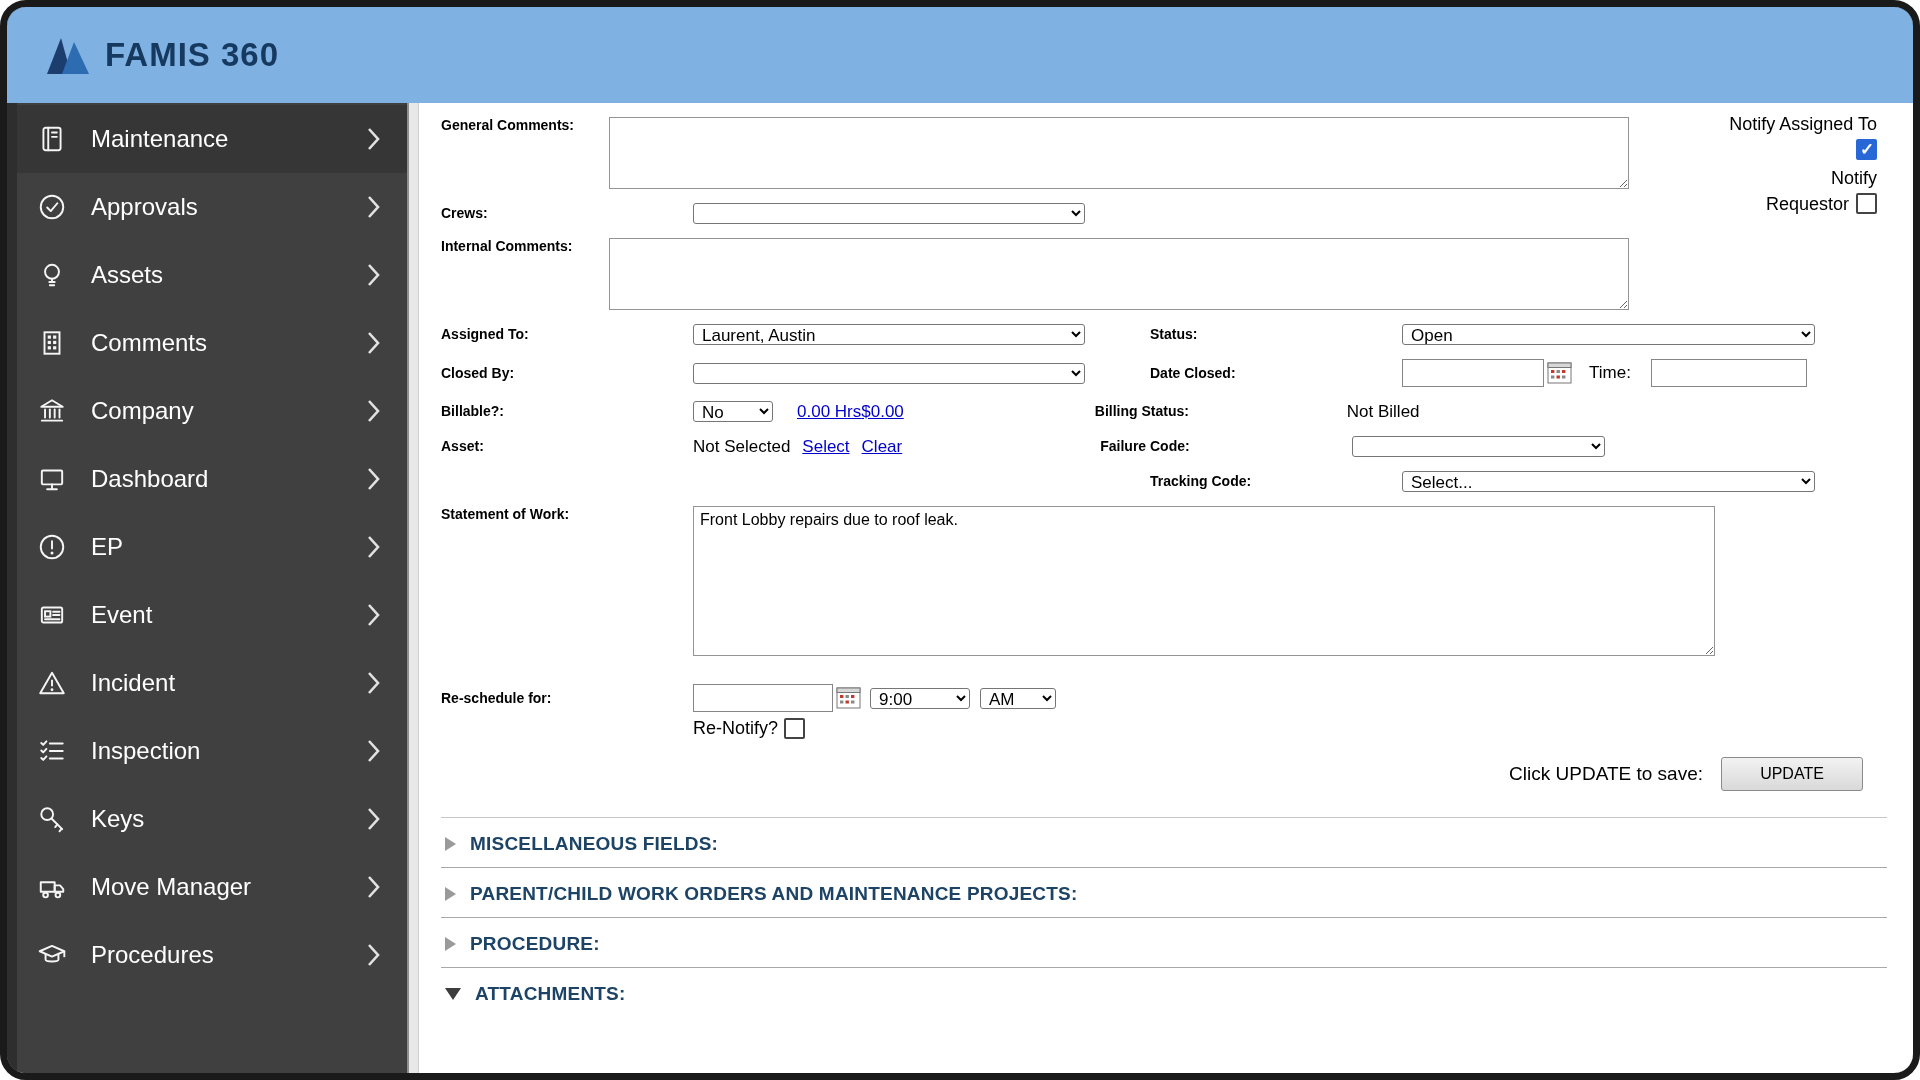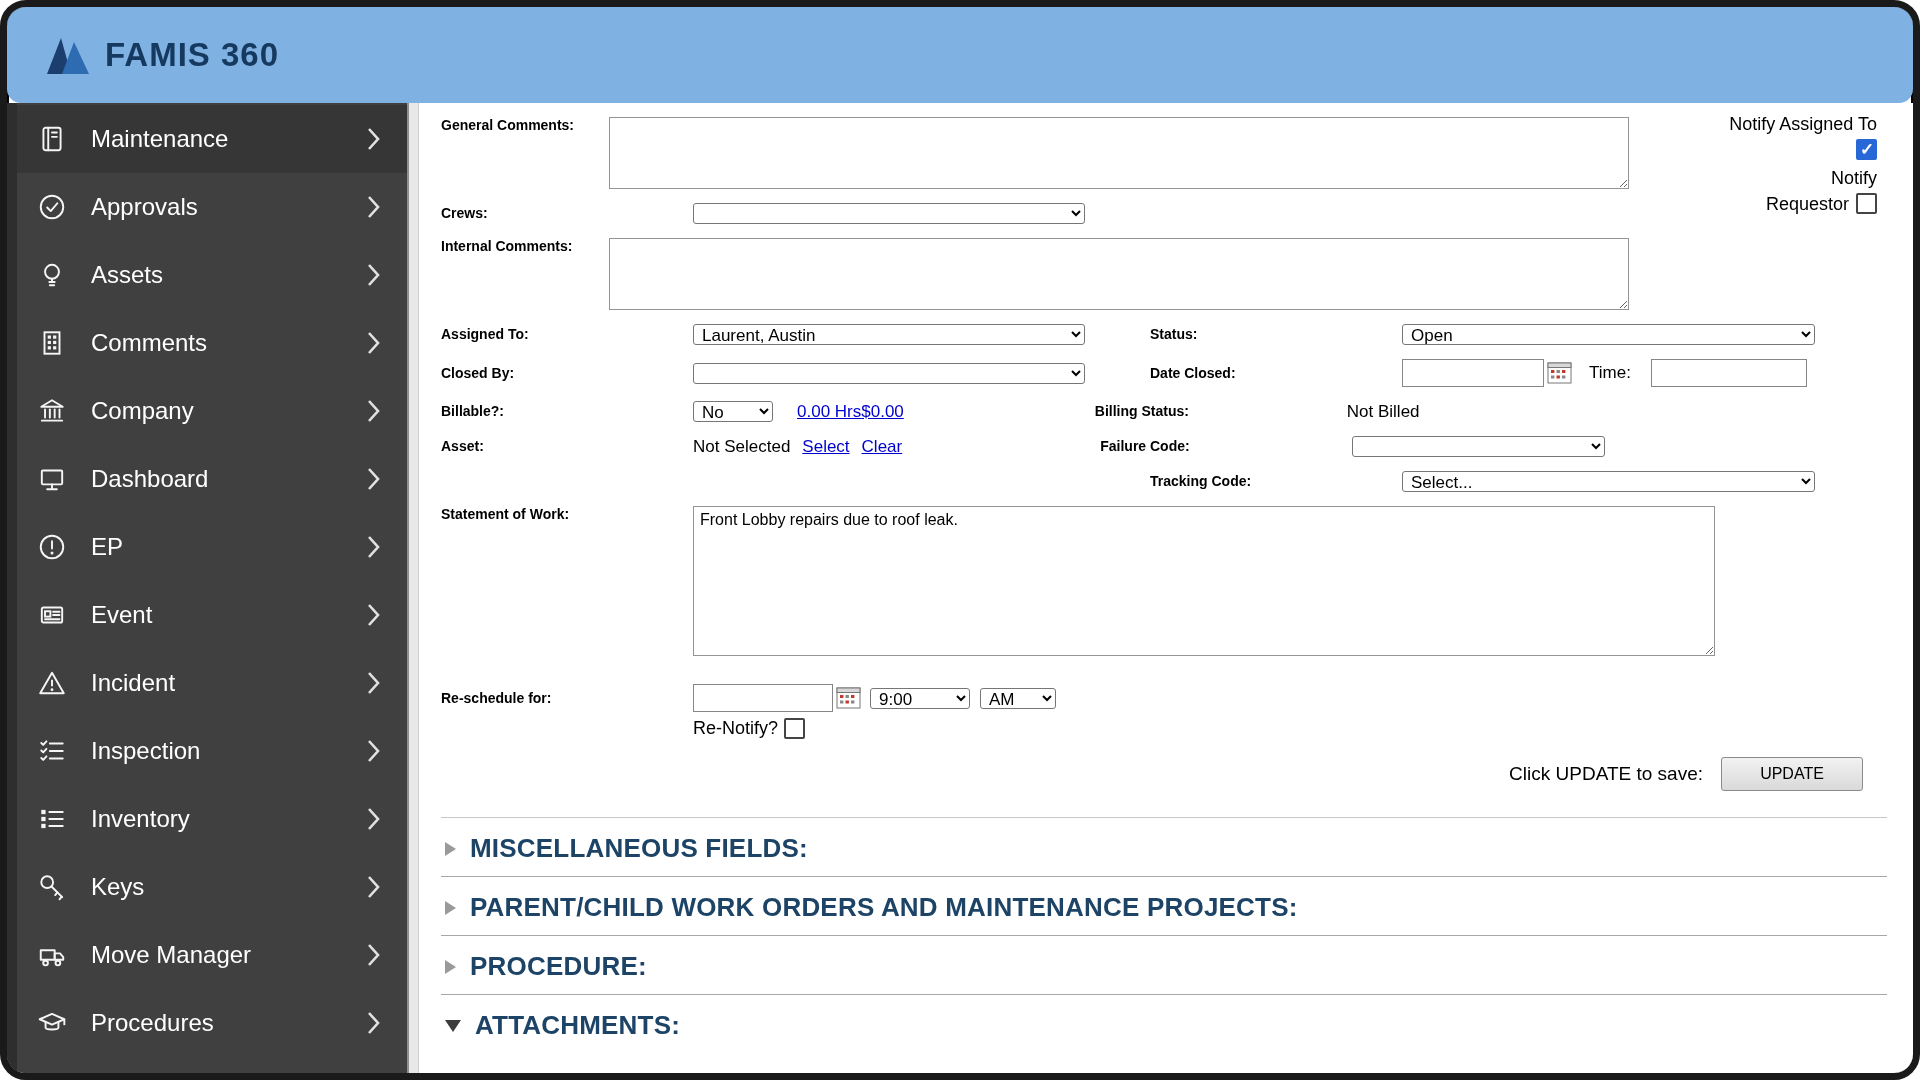--- a/index.html
+++ b/index.html
@@ -1,20 +1,20 @@
 <!DOCTYPE html>
 <html><head>
 <meta charset="utf-8">
 <title>FAMIS 360</title>
 <style>
   *{box-sizing:border-box;margin:0;padding:0}
   html,body{width:1920px;height:1080px;background:#ffffff;font-family:"Liberation Sans",sans-serif;}
   .frame{position:absolute;inset:0;border:7px solid #1a1a1a;border-radius:26px;overflow:hidden;background:#fff;box-shadow:0 0 0 2px #000 inset;}
   
-  .header{height:96px;background:#7fb1e3;display:flex;align-items:center;padding-left:38px;border-radius:14px;}
+  .header{height:96px;background:#7fb1e3;display:flex;align-items:center;padding-left:38px;}
   .brand{display:flex;align-items:center;gap:14px;}
   .brand-title{font-size:33px;font-weight:bold;color:#16395f;letter-spacing:1px;}
   
   .body-row{display:flex;height:calc(100% - 96px);}
   .sidebar{width:400px;background:#404040;position:relative;flex:none;padding-top:2px;overflow:hidden;}
   .sidebar::before{content:"";position:absolute;left:0;top:0;bottom:0;width:10px;background:#2e2e2e;}
   .side-item{height:68px;display:flex;align-items:center;padding:0 26px 0 30px;cursor:pointer;}
   .side-item.active{background:#363636;}
   .side-icon{width:30px;height:30px;margin-right:24px;flex:none;}
   .side-label{font-size:24px;color:#ffffff;flex:1;}
@@ -58,21 +58,21 @@
   
   .renotify-row{margin-top:4px;}
   .renotify-lbl{font-size:18px;margin-right:4px;}
   .update-row{display:flex;justify-content:flex-end;align-items:center;margin-top:18px;margin-right:24px;}
   .update-hint{font-size:19px;margin-right:18px;}
   .update-btn{width:142px;height:34px;background:linear-gradient(#f2f2f2,#d9d9d9);border:1px solid #8a8a8a;border-radius:3px;font-size:16px;font-family:"Liberation Sans",sans-serif;color:#000;cursor:pointer;}
   
   .sections{margin-top:26px;}
   .section-hdr{display:flex;align-items:center;gap:14px;padding:15px 0 12px 4px;border-bottom:1px solid #a8a8a8;cursor:pointer;}
   .section-hdr.first{border-top:1px solid #c7c7c7;}
-  .section-label{color:#1d4466;font-weight:bold;font-size:26px;letter-spacing:0.2px;}
+  .section-label{color:#1d4466;font-weight:bold;font-size:19px;letter-spacing:0.2px;}
   .tri-right{width:0;height:0;border-left:11px solid #9a9a9a;border-top:7px solid transparent;border-bottom:7px solid transparent;flex:none;}
   .tri-down{width:0;height:0;border-top:12px solid #3d3d3d;border-left:8px solid transparent;border-right:8px solid transparent;flex:none;}
 </style>
 </head>
 <body>
 
 <div class="frame">
 
   <div class="header">
     <div class="brand">
@@ -237,38 +237,20 @@
             <line x1="12" y1="21" x2="24" y2="21"></line>
           </svg>
         <span class="side-label">Inspection</span>
         <span class="side-chev">
             <svg width="14" height="26" viewBox="0 0 14 26">
               <polyline points="2,3 11,13 2,23" stroke="#e2e2e2" stroke-width="2.6" fill="none"></polyline>
             </svg>
           </span>
       </div>
 
-      <div class="side-item">
-        <svg class="side-icon" viewBox="0 0 28 28" fill="none" stroke="#f5f5f5" stroke-width="1.8" stroke-linecap="round">
-            <g fill="#f5f5f5" stroke="none">
-              <rect x="4" y="5.5" width="4" height="4"></rect>
-              <rect x="4" y="12" width="4" height="4"></rect>
-              <rect x="4" y="18.5" width="4" height="4"></rect>
-            </g>
-            <line x1="11.5" y1="7.5" x2="24" y2="7.5"></line>
-            <line x1="11.5" y1="14" x2="24" y2="14"></line>
-            <line x1="11.5" y1="20.5" x2="24" y2="20.5"></line>
-          </svg>
-        <span class="side-label">Inventory</span>
-        <span class="side-chev">
-            <svg width="14" height="26" viewBox="0 0 14 26">
-              <polyline points="2,3 11,13 2,23" stroke="#e2e2e2" stroke-width="2.6" fill="none"></polyline>
-            </svg>
-          </span>
-      </div>
 
       <div class="side-item">
         <svg class="side-icon" viewBox="0 0 28 28" fill="none" stroke="#f5f5f5" stroke-width="1.8" stroke-linecap="round">
             <circle cx="9.5" cy="9.5" r="5.5"></circle>
             <line x1="13.5" y1="13.5" x2="23.5" y2="23.5"></line>
             <line x1="19" y1="19" x2="17" y2="21.5"></line>
             <line x1="23" y1="23" x2="21" y2="25.5"></line>
           </svg>
         <span class="side-label">Keys</span>
         <span class="side-chev">

